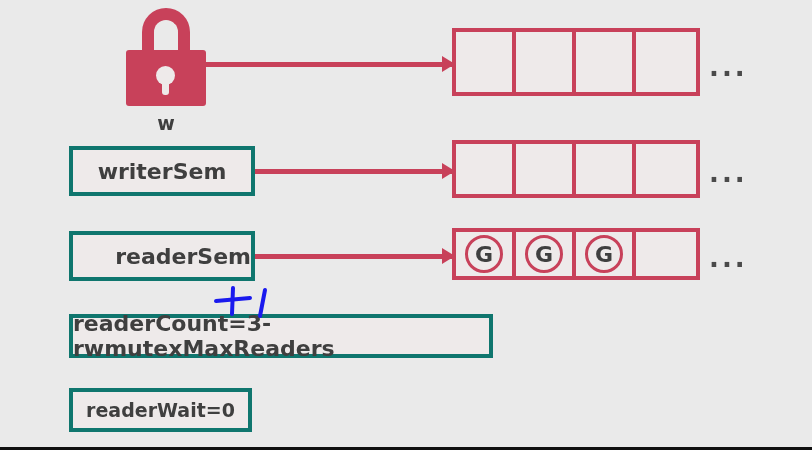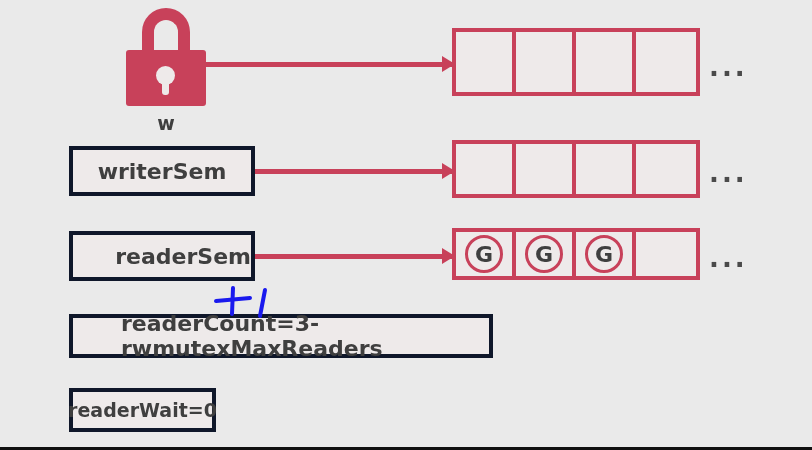--- a/index.html
+++ b/index.html
@@ -83,21 +83,21 @@
     text-align: center;
     font-size: 19px;
     font-weight: bold;
     color: #3f3f3f;
   }
 
   
   .label-box {
     position: absolute;
     box-sizing: border-box;
-    border: 4px solid #0f172a;
+    border: 4px solid #0f766e;
     background: #eeeaea;
     display: flex;
     align-items: center;
     justify-content: center;
     color: #3f3f3f;
     font-weight: bold;
   }
   #writerSemBox {
     left: 69px;
     top: 146px;
@@ -112,26 +112,25 @@
     height: 50px;
     font-size: 22px;
     justify-content: flex-end;
   }
   #readerCountBox {
     left: 69px;
     top: 314px;
     width: 424px;
     height: 44px;
     font-size: 22px;
-    padding-left: 48px;
   }
   #readerWaitBox {
     left: 69px;
     top: 388px;
-    width: 147px;
+    width: 183px;
     height: 44px;
     font-size: 19px;
   }
 
   
   .arrow {
     position: absolute;
     height: 5px;
     background: #c8415a;
   }

